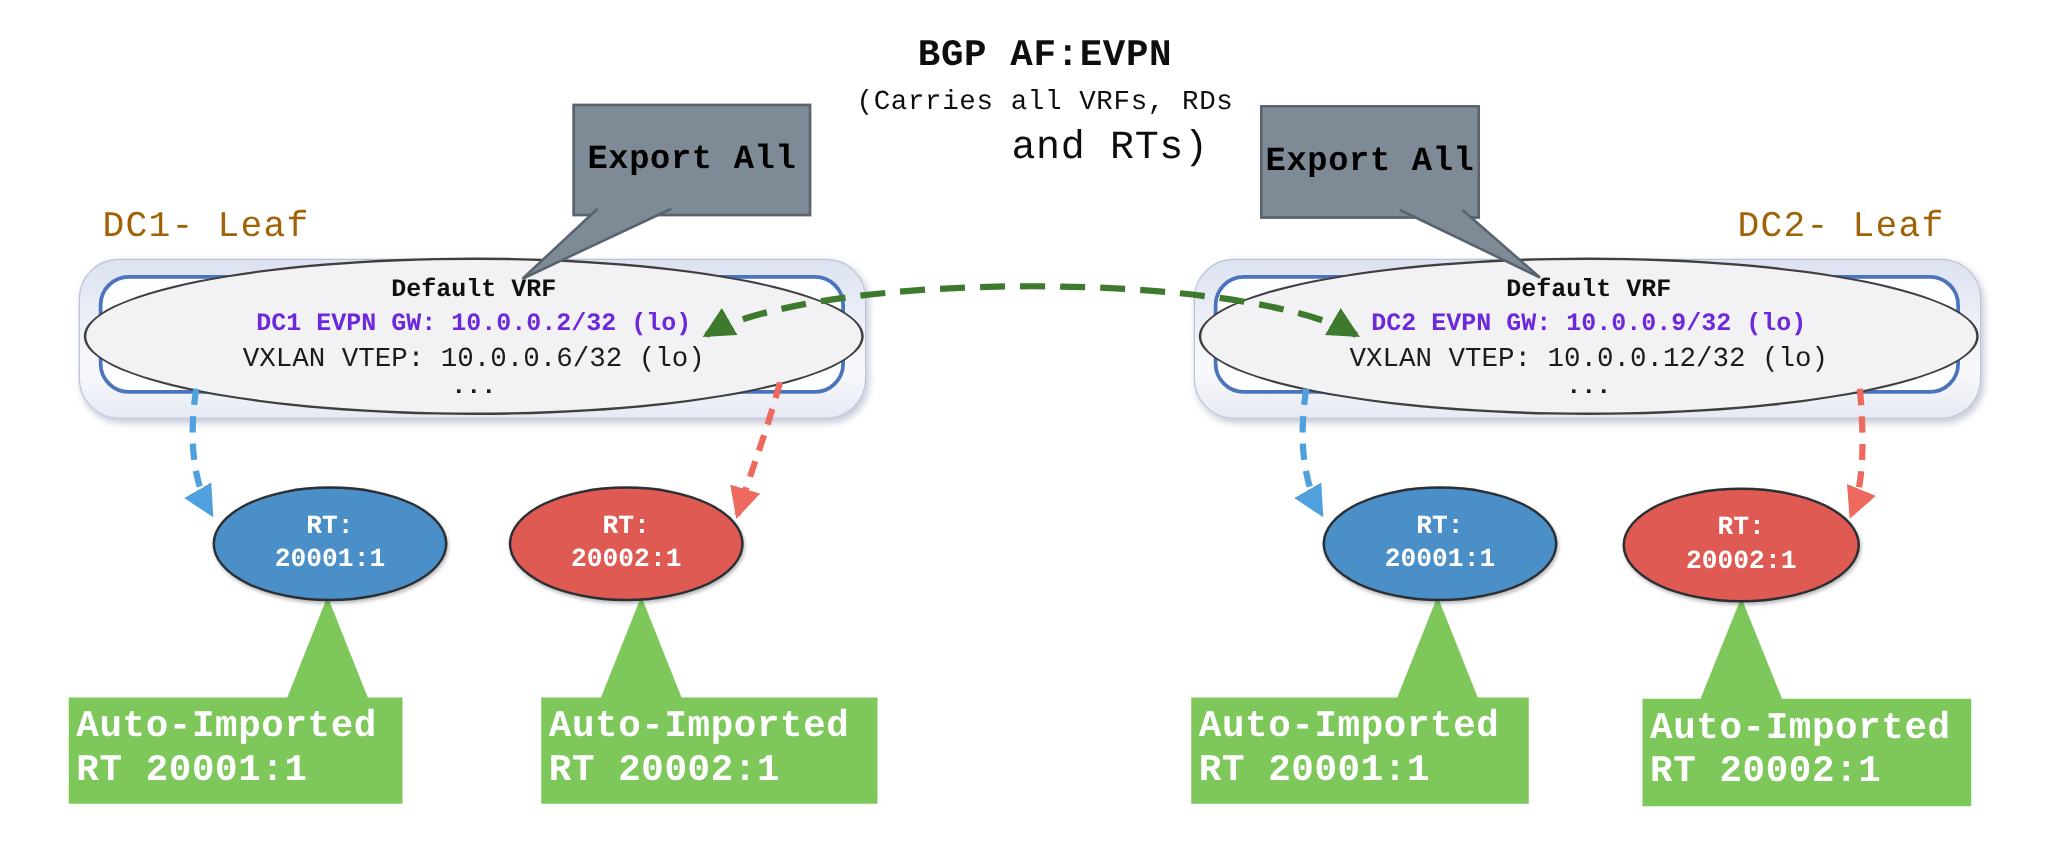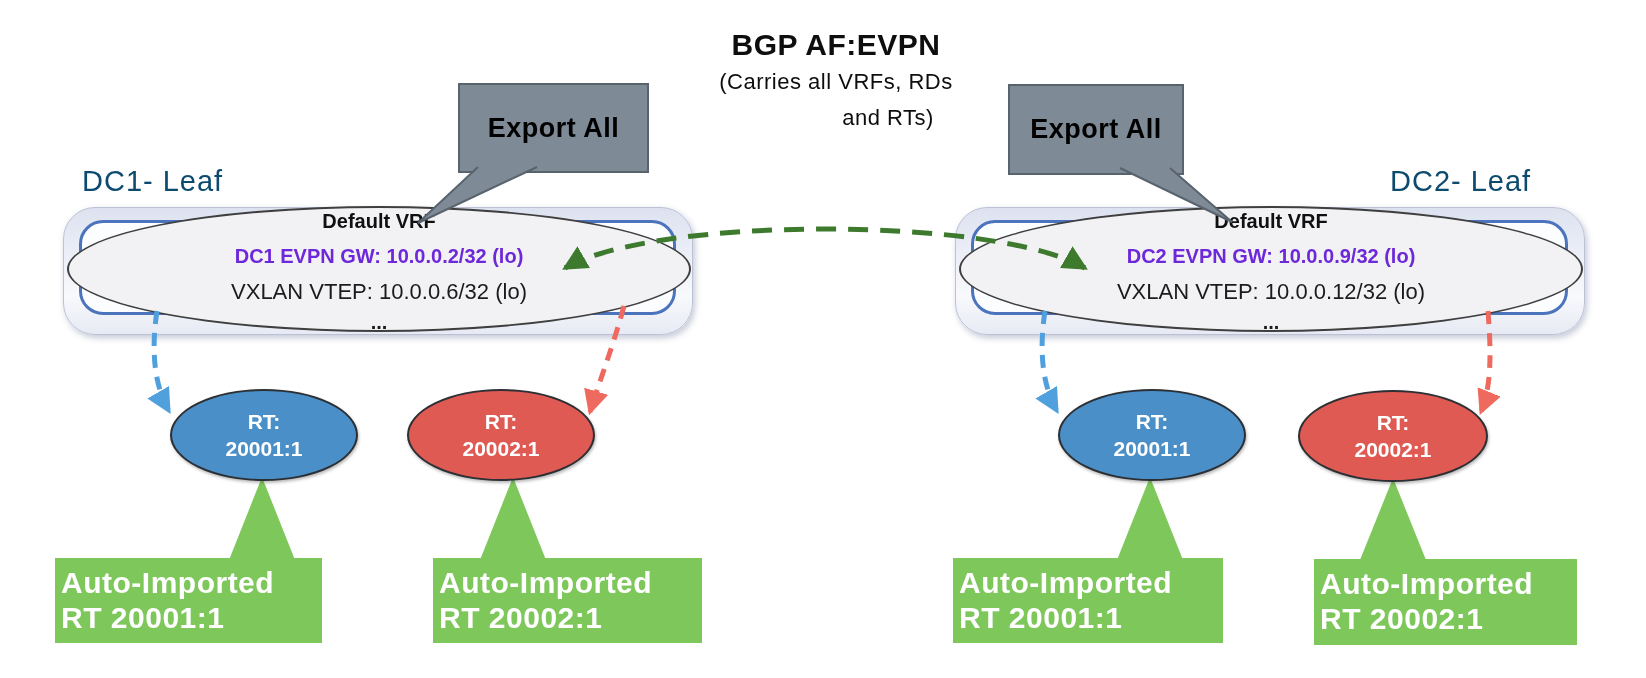--- a/index.html
+++ b/index.html
@@ -1,44 +1,44 @@
 <!DOCTYPE html>
 <html><head>
 <meta charset="utf-8">
 <style>
   html,body{margin:0;padding:0;background:#fff;}
   #canvas{
     position:relative;width:1646px;height:678px;background:#ffffff;overflow:hidden;
-    font-family:Liberation Sans, sans-serif;
+    font-family:Liberation Mono, monospace;
   }
   .abs{position:absolute;}
   
   .title-block{left:626px;top:26px;width:420px;text-align:center;color:#0e0e0e;z-index:3;}
   .title-main{font-size:30px;font-weight:bold;line-height:38px;letter-spacing:.5px;}
   .title-sub{font-size:22px;line-height:36px;letter-spacing:.5px;}
-  .title-sub2{font-size:22px;line-height:36px;letter-spacing:.5px;transform:translateX(52px);}
+  .title-sub2{font-size:32px;line-height:36px;letter-spacing:.5px;transform:translateX(52px);}
   
   .callout{background:#7E8A96;border:2px solid #59636E;color:#000000;font-size:27px;font-weight:bold;
     display:flex;align-items:center;justify-content:center;z-index:9;letter-spacing:.5px;}
   .callout-dc1{left:458px;top:83px;width:187px;height:86px;}
   .callout-dc2{left:1008px;top:84px;width:172px;height:87px;}
   
-  .leaf-label{font-size:29px;color:#0c4a6e;letter-spacing:1px;z-index:3;}
+  .leaf-label{font-size:29px;color:#a16207;letter-spacing:1px;z-index:3;}
   .leaf-label-dc1{left:82px;top:165px;}
   .leaf-label-dc2{left:1390px;top:165px;}
   .leaf-box{width:628px;height:126px;border-radius:32px;z-index:1;
     background:linear-gradient(180deg,#dde2f0 0%,#edf0f8 40%,#f8f9fc 70%,#e7eaf4 100%);
     border:1px solid #bcc2d6;box-shadow:2px 3px 6px rgba(110,120,155,.4);}
   .leaf-box-dc1{left:63px;top:207px;}
   .leaf-box-dc2{left:955px;top:207px;}
   .leaf-inner{width:591px;height:89px;border:3px solid #4C74BD;border-radius:24px;background:#FCFDFF;z-index:2;}
   .leaf-inner-dc1{left:79px;top:220px;}
   .leaf-inner-dc2{left:971px;top:220px;}
   .vrf-ellipse{width:620px;height:122px;border-radius:50%;background:#F2F2F4;border:2px solid #3f3f3f;z-index:3;
-    display:flex;flex-direction:column;align-items:center;justify-content:space-between;text-align:center;}
+    display:flex;flex-direction:column;align-items:center;justify-content:center;text-align:center;}
   .vrf-ellipse-dc1{left:67px;top:206px;}
   .vrf-ellipse-dc2{left:959px;top:206px;}
   .vrf-title{font-size:20px;font-weight:bold;color:#101010;line-height:26px;}
   .vrf-gw{font-size:20px;font-weight:bold;color:#6d28d9;line-height:28px;}
   .vrf-vtep{font-size:22px;color:#1b1b1b;line-height:28px;}
   .vrf-more{font-size:20px;font-weight:bold;color:#1b1b1b;line-height:16px;}
   
   .rt-ellipse{width:184px;height:88px;border-radius:50%;border:2px solid #2c2f33;color:#fff;z-index:6;
     display:flex;flex-direction:column;align-items:center;justify-content:center;text-align:center;
     font-weight:bold;font-size:21px;line-height:27px;box-shadow:1px 2px 3px rgba(60,60,60,.35);}

